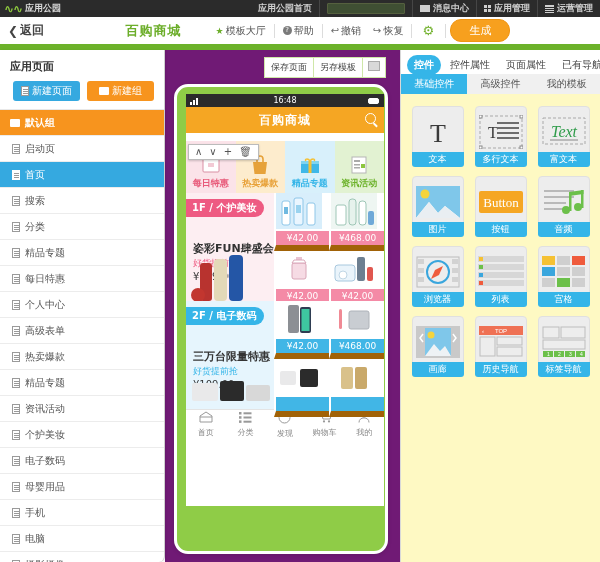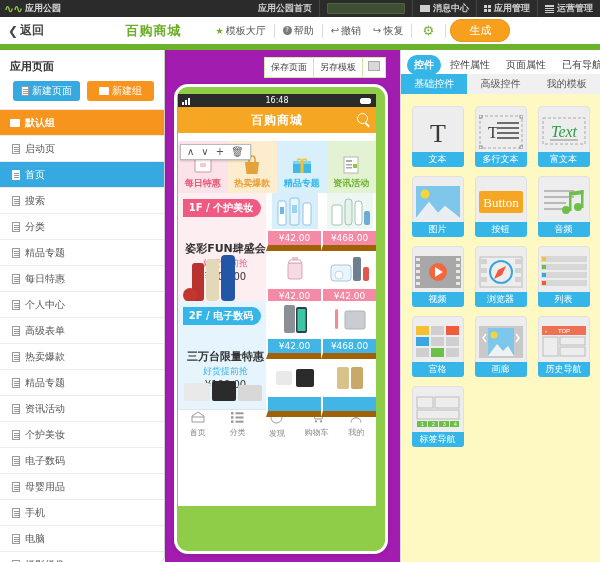--- a/index.html
+++ b/index.html
@@ -109,41 +109,41 @@
     content:""; position:absolute; left:1px; top:2px; width:5px; height:1px;
     box-shadow:0 2px 0 #9a9a9a, 0 4px 0 #9a9a9a; background:#9a9a9a;
   }
   .page-item.active .doc-ico { border-color:#fff; background:#fff; }
   .folder-ico {
     width:10px; height:8px; background:#fff; border-radius:1px; display:inline-block; flex:none;
   }
 
   
   .center {
-    flex:1; background:#a21caf; position:relative; overflow:hidden;text-align:center;
+    flex:1; background:#701a75; position:relative; overflow:hidden;
   }
   .center-toolbar {
     position:absolute; top:7px; right:14px; display:flex; gap:0;
   }
   .ct-btn {
     background:#fff; border:1px solid #cfe7a8; font-size:9px; color:#444;
     padding:3px 6px; cursor:pointer; border-right:none;
   }
   .ct-btn:last-child { border-right:1px solid #cfe7a8; padding:3px 5px; }
   .ct-thumb {
     width:12px; height:10px; background:#d9d9d9; border:1px solid #aaa; display:block;
   }
 
   .phone-shell {
     position:absolute; left:9px; top:34px; width:214px; height:470px;
     background:#8fcc47; border:3px solid #ffffff; border-radius:14px;
     box-shadow:0 1px 4px rgba(0,0,0,.12);
   }
   .phone-screen {
-    position:absolute; left:1px; top:7px; width:198px; height:412px;
+    position:absolute; left:9px; top:7px; width:198px; height:412px;
     background:#fff; overflow:hidden;
   }
   .status-bar {
     height:13px; background:#2b2b2b; color:#fff; display:flex; align-items:center;
     justify-content:center; font-size:8px; position:relative;
   }
   .sb-signal {
     position:absolute; left:4px; bottom:2px; display:flex; align-items:flex-end; gap:1px;
   }
   .sb-signal i { width:2px; background:#fff; display:block; }
@@ -726,42 +726,20 @@
                 <rect x="27" y="6" width="2.5" height="19"></rect>
                 <rect x="39" y="4" width="2.5" height="18"></rect>
                 <path d="M27 6l14.5-2v4L27 10z"></path>
               </g>
             </svg>
           </div>
           <div class="w-label">音频</div>
         </div>
         <div class="widget">
           <div class="w-box">
-            <svg width="46" height="32" viewBox="0 0 46 32">
-              <rect width="46" height="32" fill="#a8a8a8"></rect>
-              <g fill="#e8e8e8">
-                <rect x="1" y="2" width="4" height="3"></rect>
-                <rect x="1" y="8" width="4" height="3"></rect>
-                <rect x="1" y="14" width="4" height="3"></rect>
-                <rect x="1" y="20" width="4" height="3"></rect>
-                <rect x="1" y="26" width="4" height="3"></rect>
-                <rect x="41" y="2" width="4" height="3"></rect>
-                <rect x="41" y="8" width="4" height="3"></rect>
-                <rect x="41" y="14" width="4" height="3"></rect>
-                <rect x="41" y="20" width="4" height="3"></rect>
-                <rect x="41" y="26" width="4" height="3"></rect>
-              </g>
-              <circle cx="23" cy="16" r="9" fill="#f2683c"></circle>
-              <path d="M20 11l8 5-8 5z" fill="#fff"></path>
-            </svg>
-          </div>
-          <div class="w-label">视频</div>
-        </div>
-        <div class="widget">
-          <div class="w-box">
             <svg width="44" height="32" viewBox="0 0 44 32">
               <rect x="1" y="1" width="42" height="30" fill="none" stroke="#bcbcbc"></rect>
               <g fill="#d2d2d2">
                 <rect x="2" y="3" width="6" height="5"></rect>
                 <rect x="2" y="12" width="6" height="5"></rect>
                 <rect x="2" y="21" width="6" height="5"></rect>
                 <rect x="36" y="3" width="6" height="5"></rect>
                 <rect x="36" y="12" width="6" height="5"></rect>
                 <rect x="36" y="21" width="6" height="5"></rect>
               </g>

